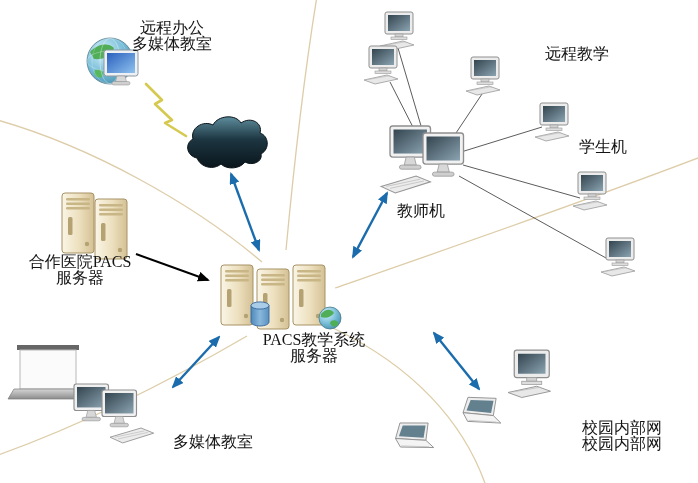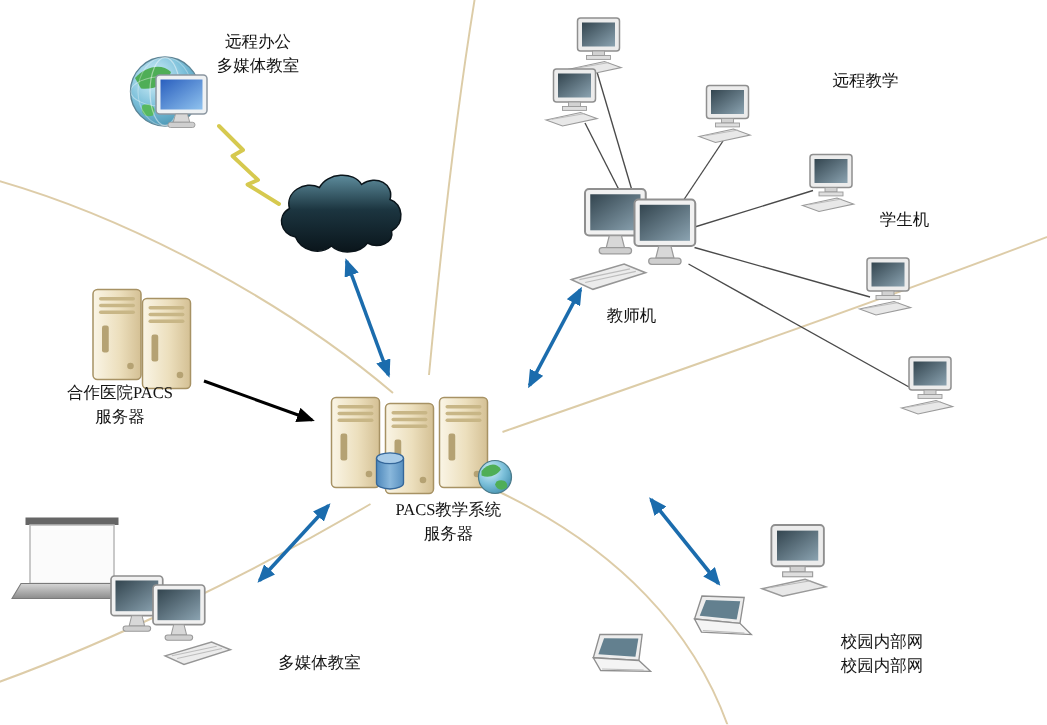--- a/index.html
+++ b/index.html
@@ -2,21 +2,21 @@
 <html><head>
 <meta charset="utf-8">
 <style>
   html,body{margin:0;padding:0;background:#ffffff;}
   .stage{
     position:relative;width:698px;height:483px;background:#ffffff;overflow:hidden;
     font-family:"Liberation Serif","DejaVu Serif",serif;
   }
   .stage svg{position:absolute;left:0;top:0;display:block;}
   .lbl{
-    position:absolute;font-size:11px;line-height:16px;color:#141414;
+    position:absolute;font-size:16px;line-height:16px;color:#141414;
     text-align:center;transform:translateX(-50%);white-space:nowrap;z-index:5;
   }
 </style>
 </head>
 <body>
 
 <div class="stage">
 
 <svg width="698" height="483" viewBox="0 0 698 483">
   <defs>
@@ -215,25 +215,25 @@
 
 <div class="lbl" style="left:421px;top:203px">教师机</div>
 
 <div class="lbl" style="left:603px;top:139px">学生机</div>
 
 <div class="lbl" style="left:80px;top:254px">
   <div>合作医院PACS</div>
   <div>服务器</div>
 </div>
 
-<div class="lbl" style="left:299px;top:332px">
+<div class="lbl" style="left:314px;top:332px">
   <div>PACS教学系统</div>
   <div>服务器</div>
 </div>
 
 <div class="lbl" style="left:213px;top:434px">多媒体教室</div>
 
-<div class="lbl" style="left:588px;top:420px">
+<div class="lbl" style="left:622px;top:420px">
   <div>校园内部网</div>
   <div>校园内部网</div>
 </div>
 
 </div>
 
 </body></html>

